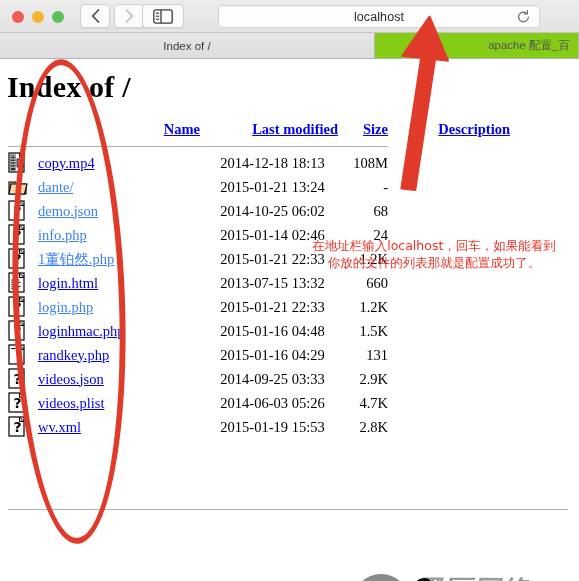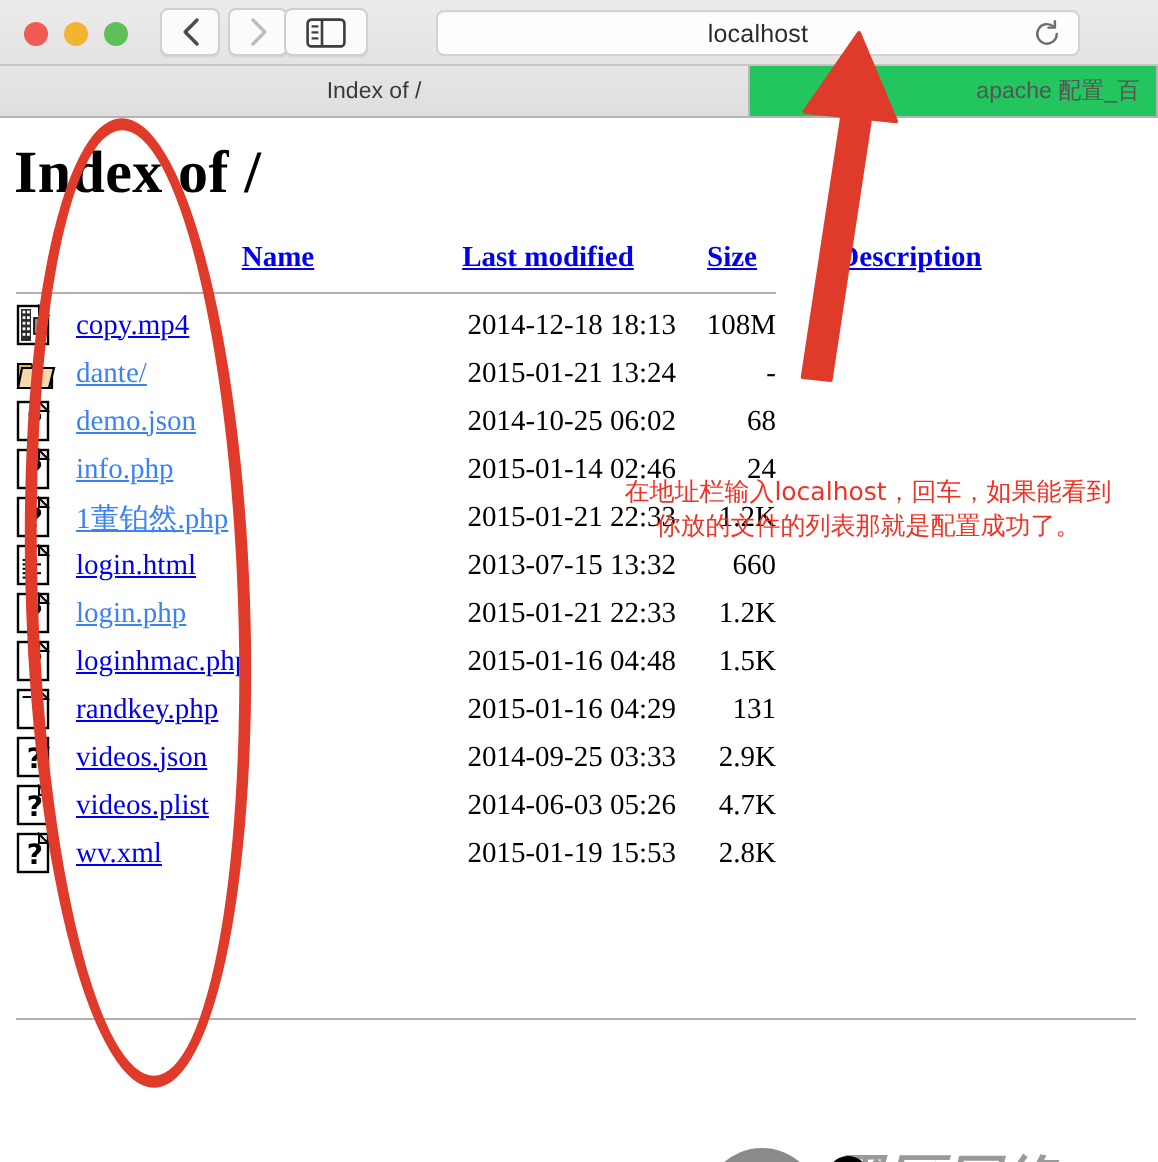--- a/index.html
+++ b/index.html
@@ -70,21 +70,21 @@
     border-right:1px solid #b6b6b6;
     box-sizing:border-box;overflow:hidden;white-space:nowrap;
   }
   .tab-active{
     flex:0 0 375px;
     background:linear-gradient(180deg,#e6e6e6 0%,#dedede 100%);
     color:#3a3a3a;
   }
   .tab-inactive{
     flex:1 1 auto;
-    background:#22c55e;color:#555;
+    background:#84cc16;color:#555;
     justify-content:flex-end;padding-right:8px;
   }
 
   
   #page{
     position:absolute;left:0;top:59px;width:579px;height:522px;
     background:#fff;overflow:hidden;
   }
   h1#title{
     font-family:"Liberation Serif","DejaVu Serif",serif;
@@ -92,32 +92,32 @@
     margin:0;padding:11px 0 0 7px;letter-spacing:.2px;
   }
 
   table#listing{
     position:absolute;left:0;top:62px;
     border-collapse:collapse;
     font-family:"Liberation Serif","DejaVu Serif",serif;
     font-size:14.5px;color:#000;
   }
   table#listing th{
-    font-weight:bold;padding:0 0 6px 0;text-align:center;
+    font-weight:bold;padding:0 0 6px 0;text-align:right;
     white-space:nowrap;
   }
   table#listing th a{
     color:#0000ee;text-decoration:underline;
   }
   table#listing td{
     padding:1px 0;white-space:nowrap;vertical-align:middle;
   }
   .col-icon{width:30px;padding-left:8px!important;}
   .col-name{width:122px;padding-right:4px!important;}
-  .col-date{width:128px;text-align:right;padding-left:3px!important;}
+  .col-date{width:128px;text-align:center;padding-left:3px!important;}
   .col-size{width:44px;text-align:right;padding-right:4px!important;margin-left:11px;}
   .col-desc{width:110px;}
 
   th.col-name{padding-left:40px!important;}
   th.col-date{padding-left:6px!important;}
   th.col-size{text-align:left;padding-left:6px!important;}
   th.col-desc{padding-left:8px!important;}
 
   .fname{text-decoration:underline;}
   .lnk{color:#0000ee;}

